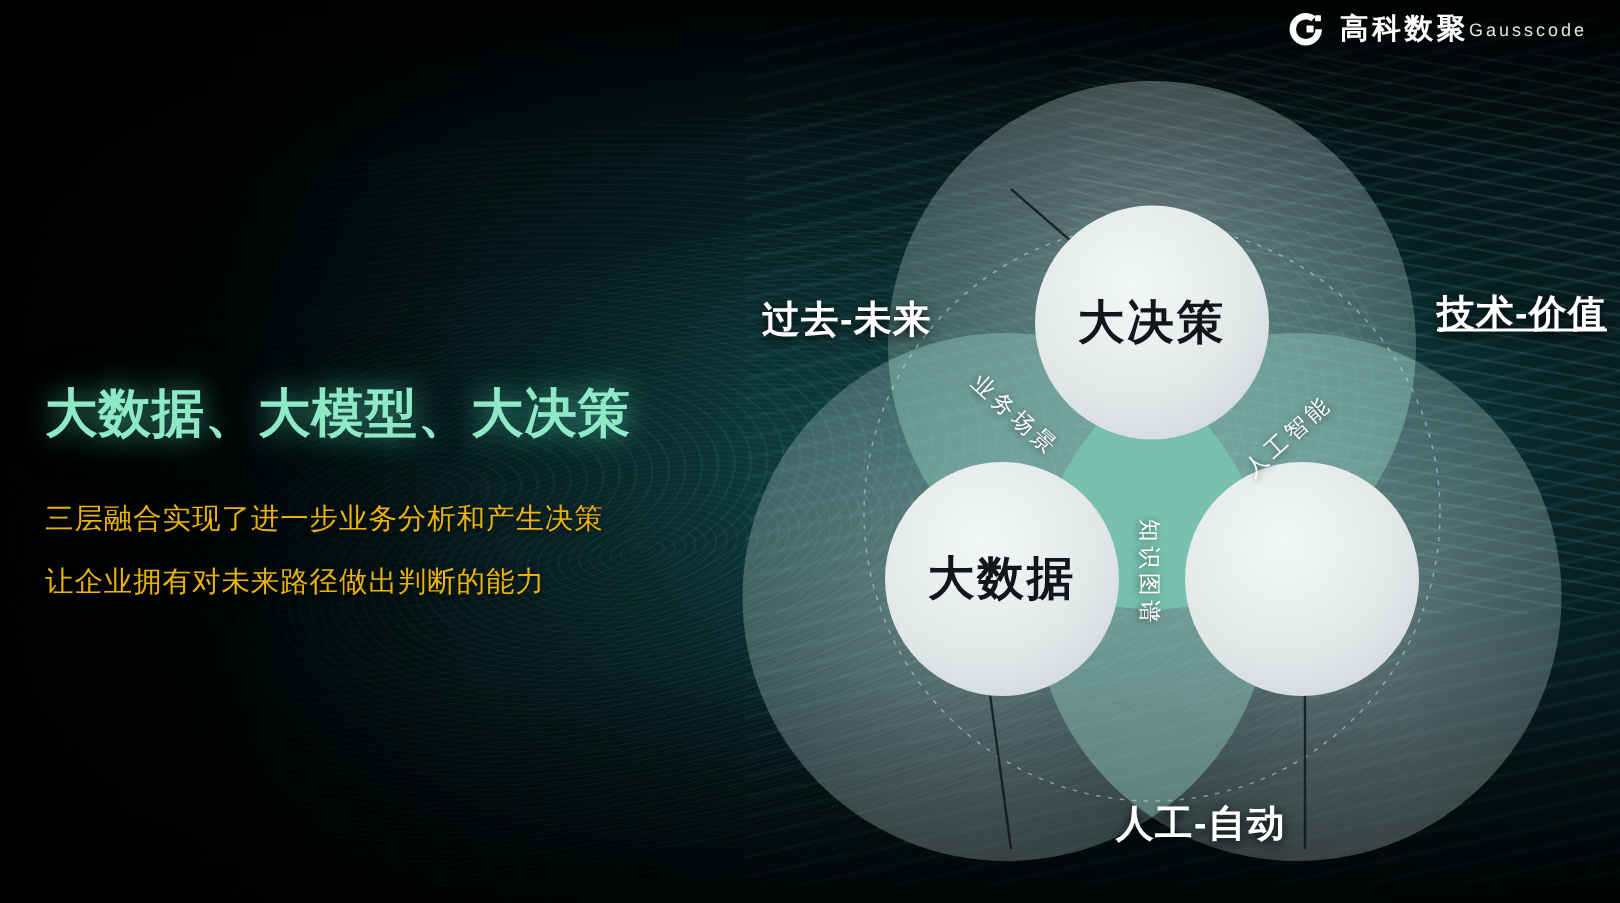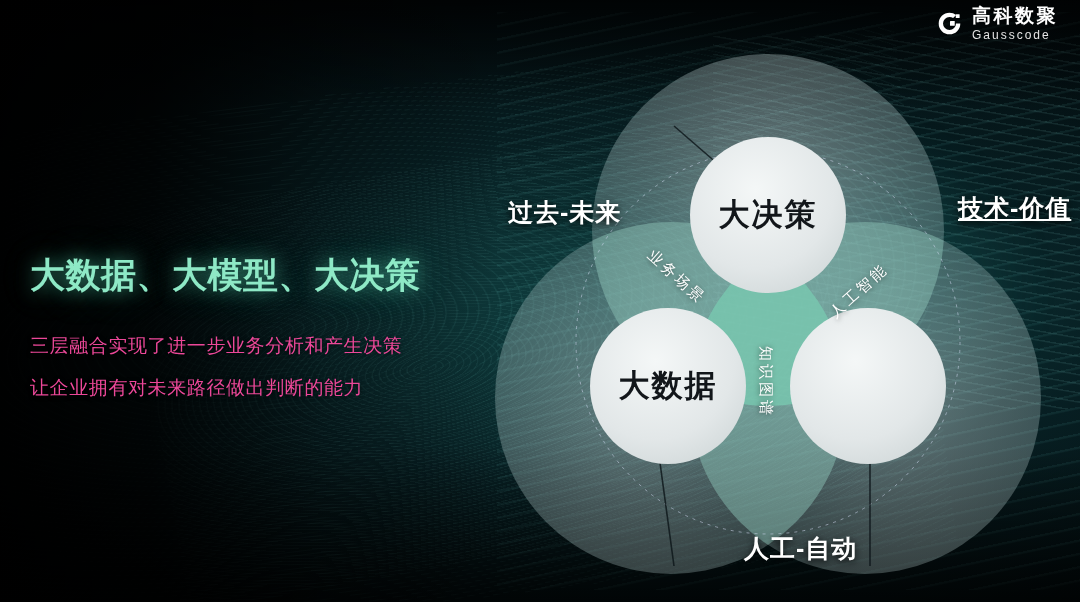--- a/index.html
+++ b/index.html
@@ -68,29 +68,29 @@
 
   
   .left-block{position:absolute;left:30px;top:252px;width:440px;}
   .headline{
     font-size:35px;font-weight:bold;letter-spacing:.5px;
     color:#8ee9c6;
     text-shadow:0 0 18px rgba(96,226,186,.55),0 0 38px rgba(60,200,165,.30);
     margin:0 0 34px 0;white-space:nowrap;
   }
   .subline{
-    font-size:19px;color:#ec4899;font-weight:400;letter-spacing:.6px;
+    font-size:19px;color:#eab308;font-weight:400;letter-spacing:.6px;
     margin:0 0 16px 0;text-shadow:0 1px 4px rgba(0,0,0,.75);
   }
   .subline:last-child{margin-bottom:0;}
 
   
   .logo{position:absolute;right:22px;top:6px;display:flex;align-items:center;gap:9px;}
   .logo-mark{width:27px;height:27px;flex:0 0 27px;}
-  .logo-text{display:flex;flex-direction:column;line-height:1;}
+  .logo-text{display:flex;flex-direction:row;line-height:1;}
   .logo-cn{font-size:19px;font-weight:bold;color:#ffffff;letter-spacing:2.5px;}
   .logo-en{font-size:12px;color:#e5e5e5;letter-spacing:2.0px;margin-top:4px;}
 
   
   .venn{position:absolute;left:478px;top:18px;width:580px;height:560px;}
   .venn svg{position:absolute;inset:0;width:100%;height:100%;}
 
   .lobe-label{
     position:absolute;color:#ffffff;font-size:15px;font-weight:500;
     letter-spacing:3px;white-space:nowrap;

